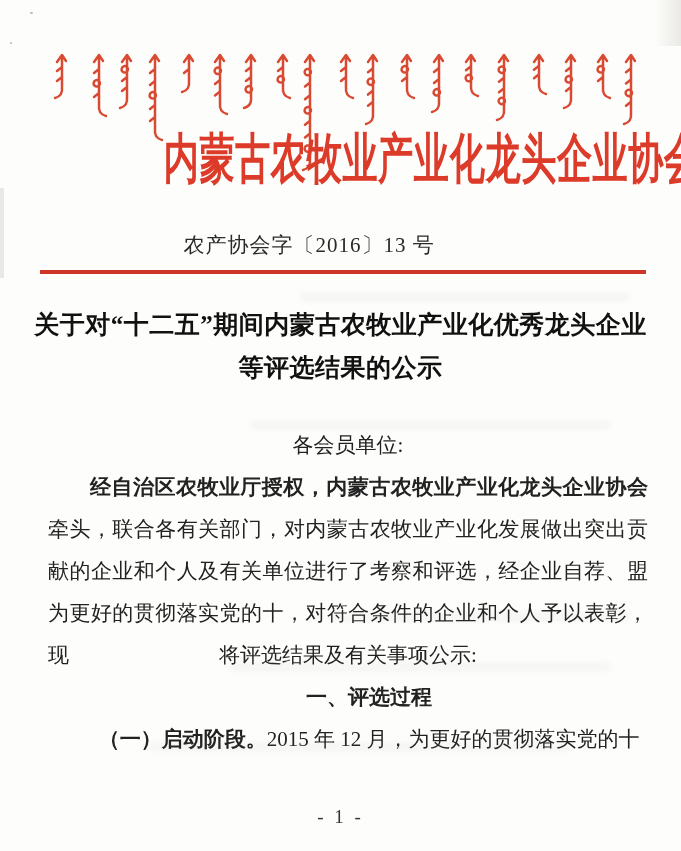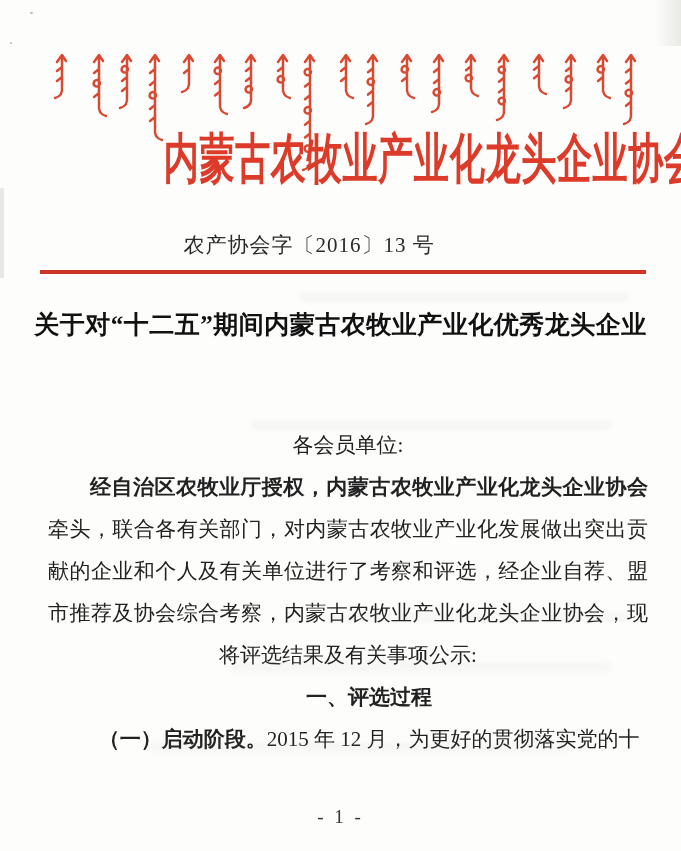--- a/index.html
+++ b/index.html
@@ -140,28 +140,29 @@
   <div class="red-title">
     <span>内蒙古农牧业产业化龙头企业协会文件</span>
   </div>
 
   <div class="doc-number">农产协会字〔2016〕13 号</div>
 
   <div class="red-rule"></div>
 
   <div class="doc-title">
     <div>关于对“十二五”期间内蒙古农牧业产业化优秀龙头企业</div>
+    <div>等评选结果的公示</div>
   </div>
 
   <div class="body-text">
     <div class="line">各会员单位:</div>
     <div class="line indent fill">经自治区农牧业厅授权，内蒙古农牧业产业化龙头企业协会</div>
     <div class="line fill">牵头，联合各有关部门，对内蒙古农牧业产业化发展做出突出贡</div>
     <div class="line fill">献的企业和个人及有关单位进行了考察和评选，经企业自荐、盟</div>
-    <div class="line fill">市推荐及协会综合考察，内蒙古农牧业产业化龙头企业协会，现</div>
+    <div class="line fill">为更好的贯彻落实党的十，对符合条件的企业和个人予以表彰，现</div>
     <div class="line">将评选结果及有关事项公示:</div>
     <div class="line indent bold">一、评选过程</div>
     <div class="line indent">
       <span class="bold">（一）启动阶段。</span><span>2015 年 12 月，为更好的贯彻落实党的十</span>
     </div>
   </div>
 
   <div class="page-number">- 1 -</div>
 
   <div class="smudge-tr"></div>

